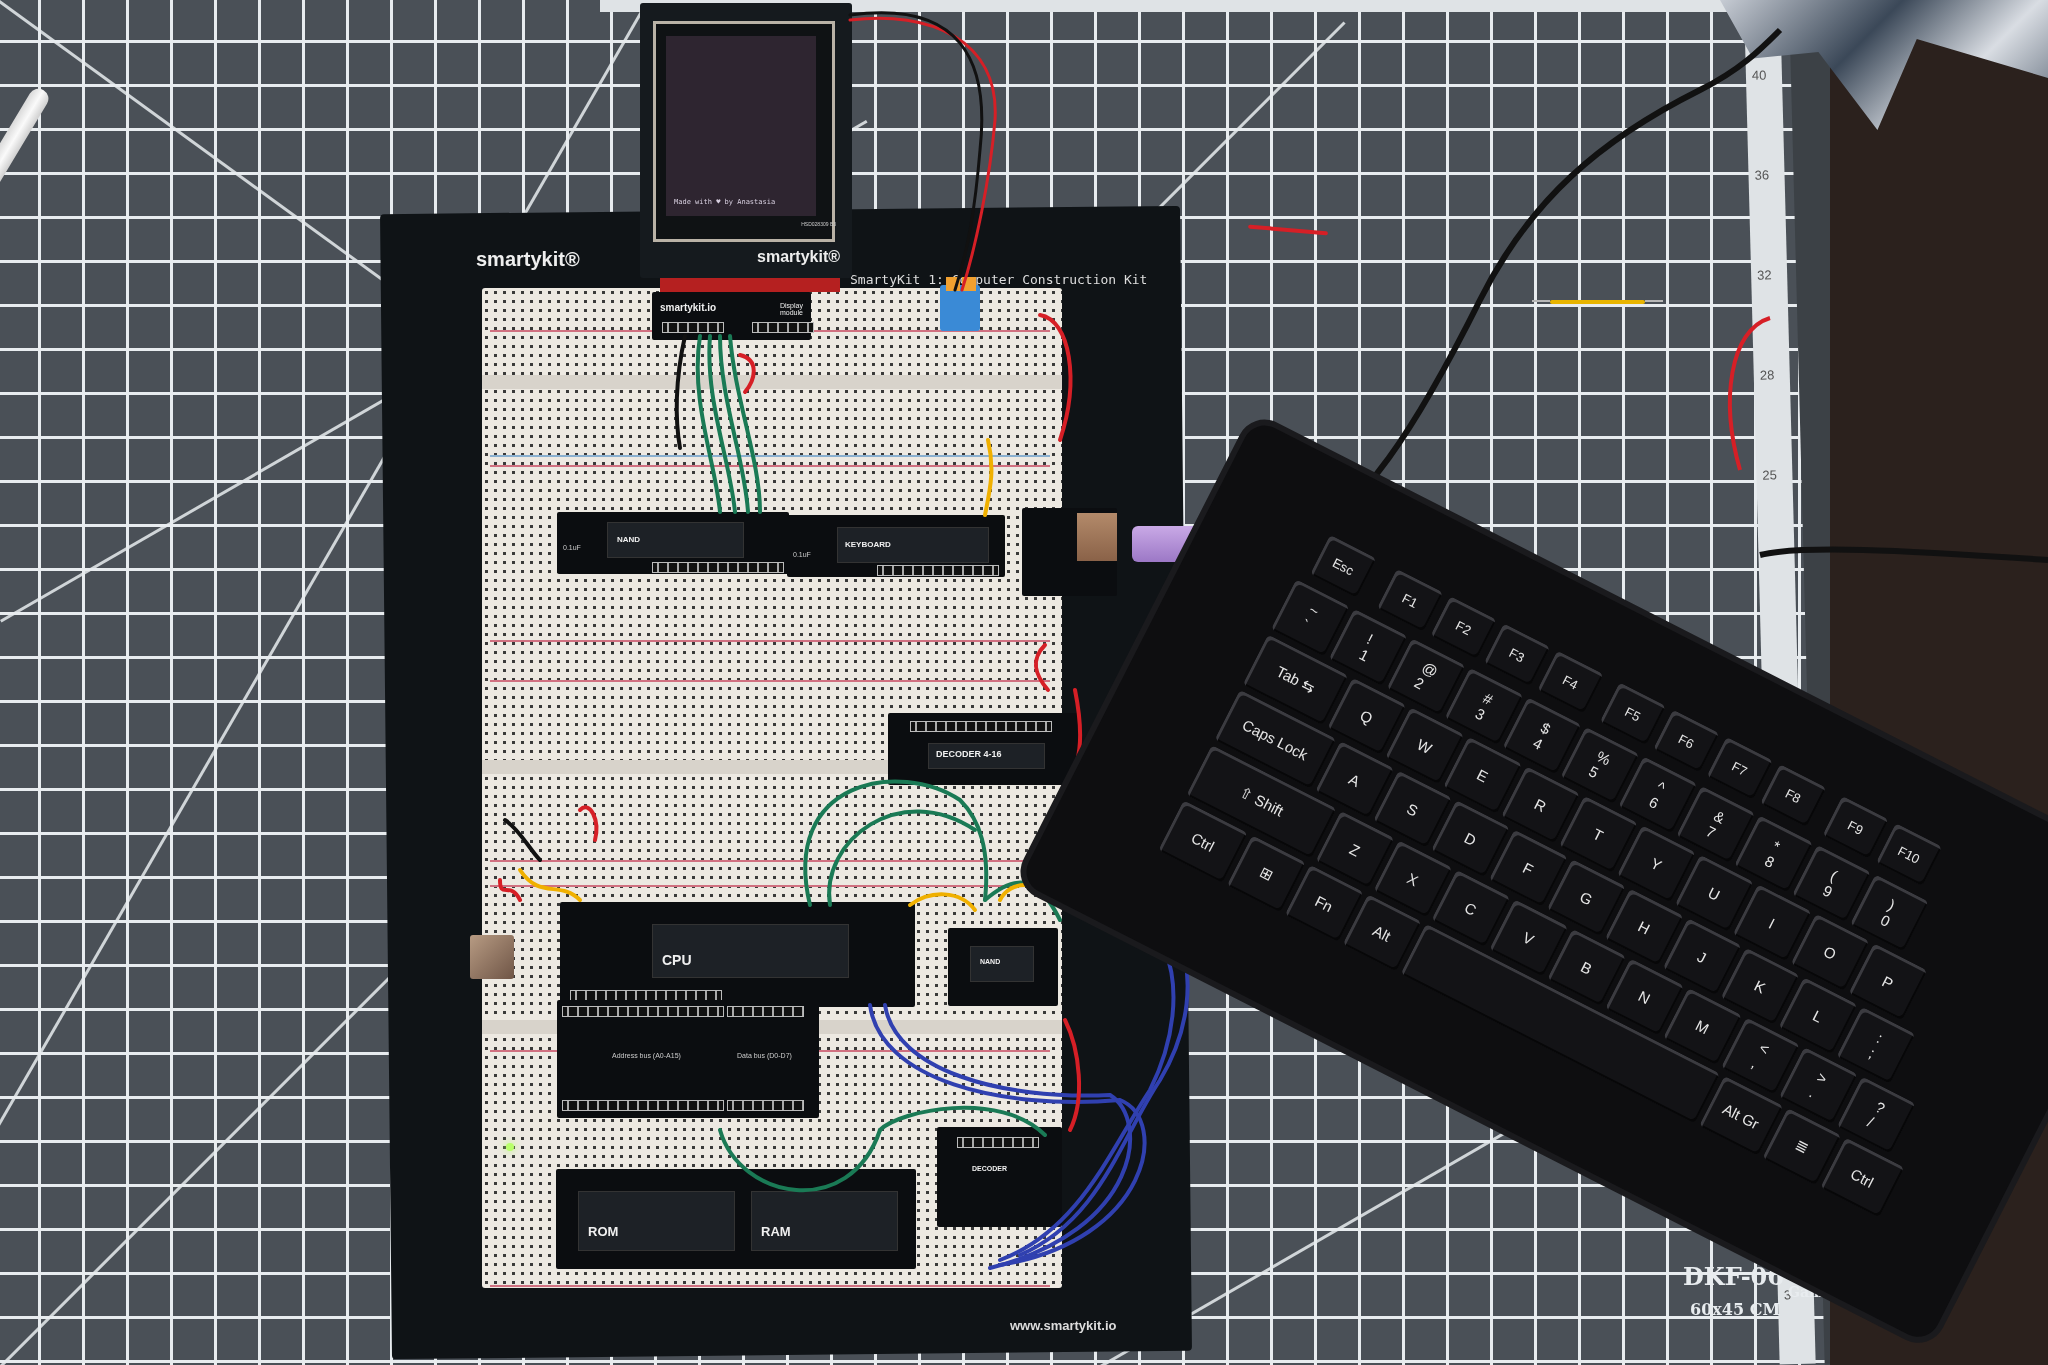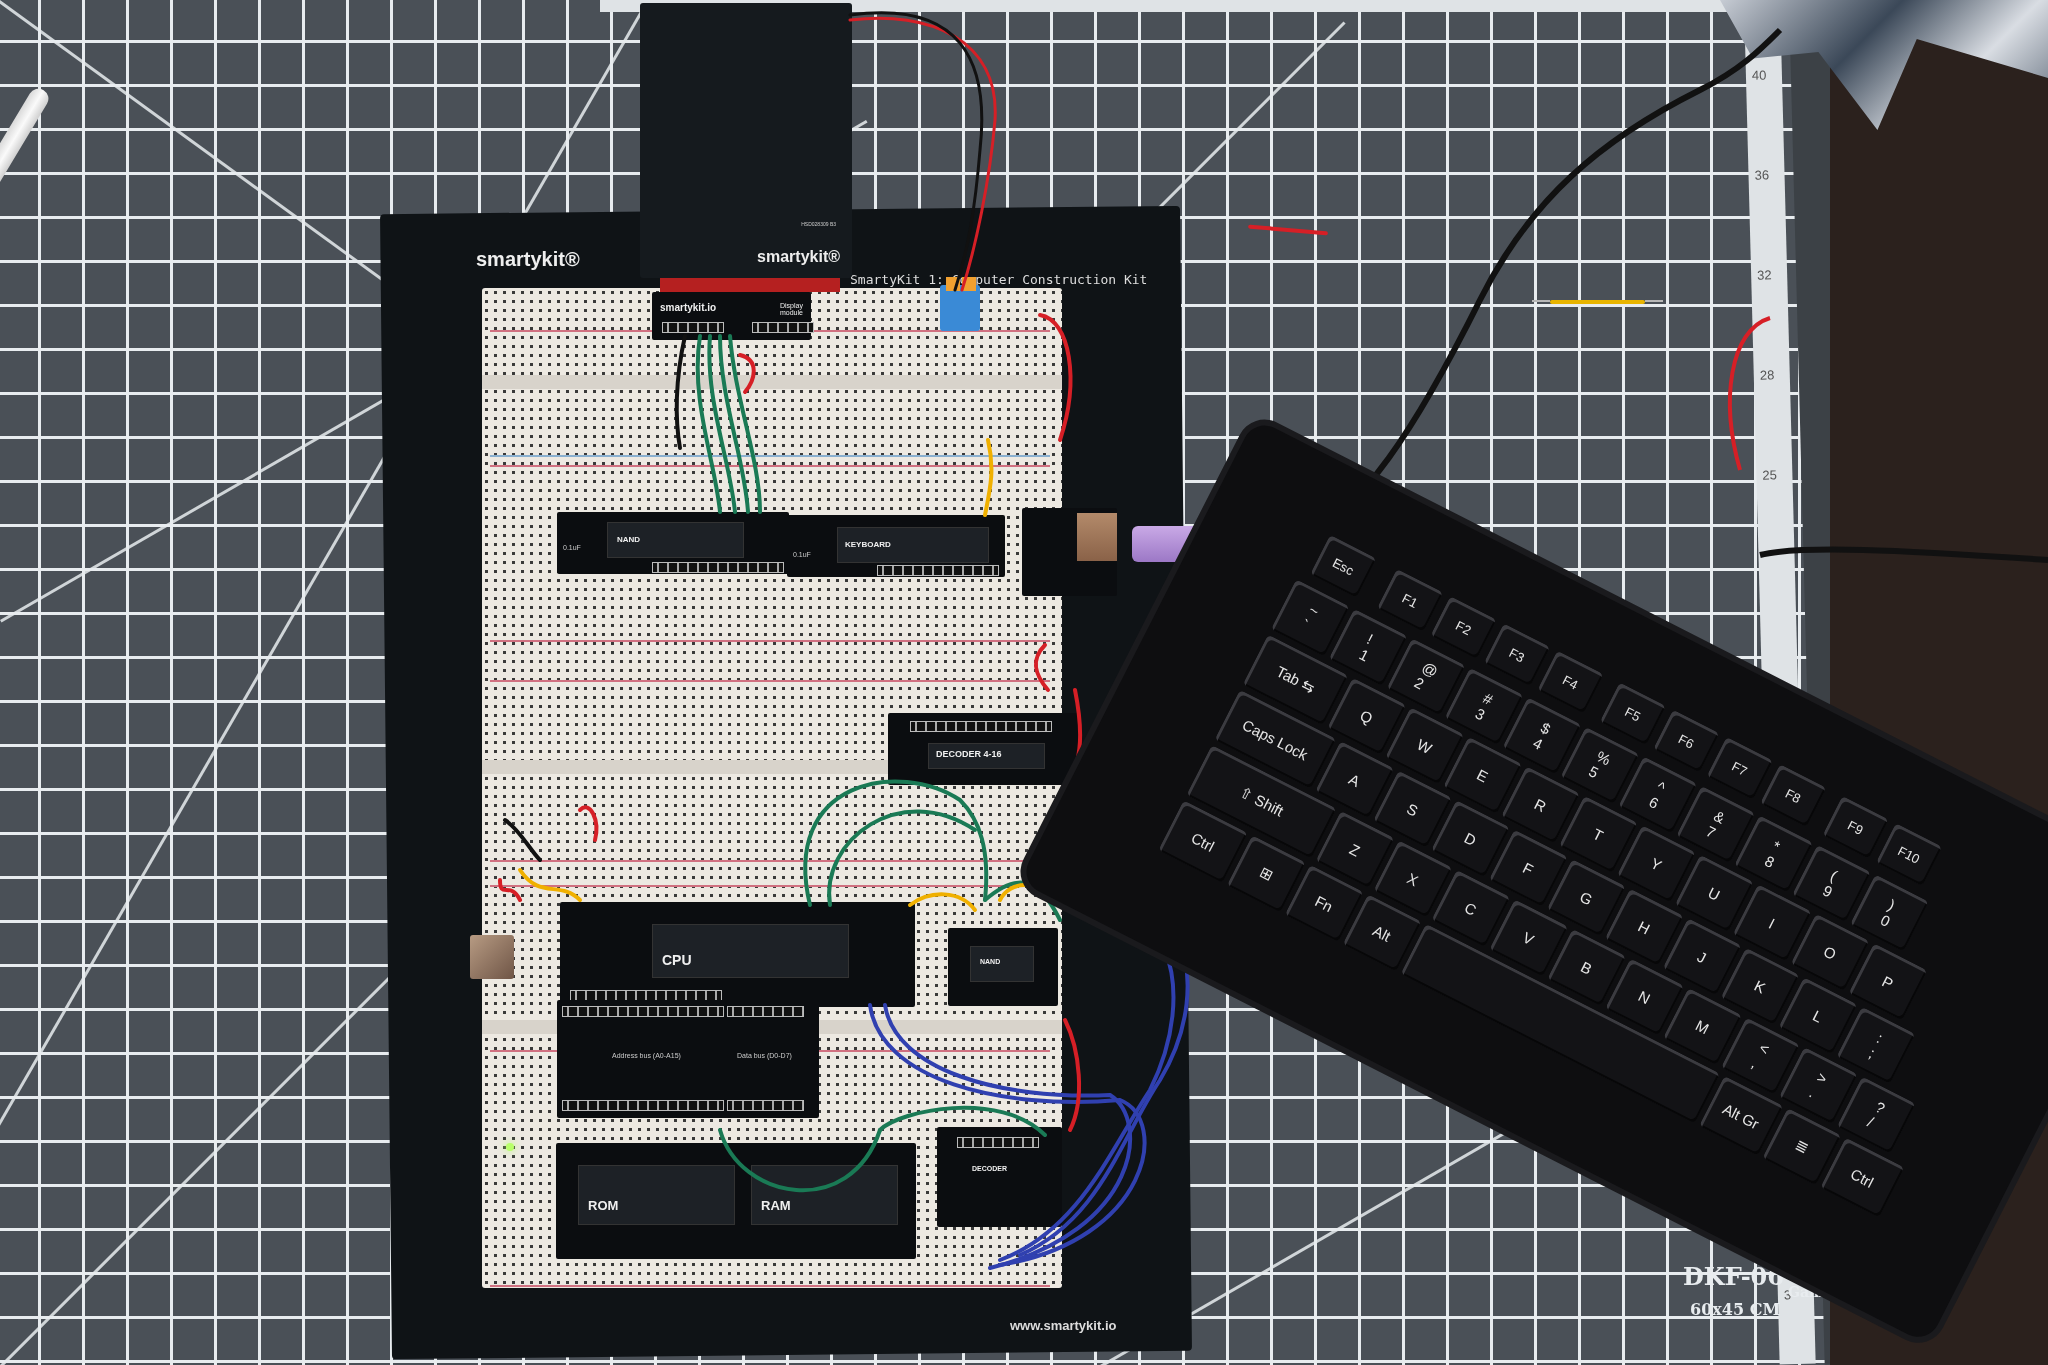--- a/index.html
+++ b/index.html
@@ -103,20 +103,25 @@
 <div class="rail" style="left:490px;top:680px;width:560px;background:#d07080;"></div>
 <div class="rail" style="left:490px;top:860px;width:560px;background:#d07080;"></div>
 <div class="rail" style="left:490px;top:885px;width:560px;background:#d07080;"></div>
 <div class="rail" style="left:490px;top:1050px;width:560px;background:#d07080;"></div>
 <div class="rail" style="left:490px;top:1285px;width:560px;background:#d07080;"></div>
 <div style="position:absolute;left:482px;top:375px;width:580px;height:14px;background:#d8d3cb;"></div>
 <div style="position:absolute;left:482px;top:760px;width:580px;height:14px;background:#d8d3cb;"></div>
 <div style="position:absolute;left:482px;top:1020px;width:580px;height:14px;background:#d8d3cb;"></div>
 
 <div class="disp">
+  <div class="disp-frame">
+    <div class="disp-screen">
+      <div class="disp-msg">Made with ♥ by Anastasia</div>
+    </div>
+  </div>
   <div class="disp-part">HSD028309 B3</div>
   <div class="disp-logo">smartykit®</div>
 </div>
 <div style="position:absolute;left:660px;top:278px;width:180px;height:14px;background:#b52020;"></div>
 <div class="module" style="left:652px;top:292px;width:159px;height:48px;">
   <span class="lbl" style="left:8px;top:10px;font-size:10px;">smartykit.io</span>
   <span class="lbl" style="left:128px;top:10px;font-size:7px;font-weight:normal;">Display module</span>
   <div class="header-pins" style="left:10px;top:30px;width:60px;"></div>
   <div class="header-pins" style="left:100px;top:30px;width:60px;"></div>
 </div>
@@ -164,21 +169,21 @@
 
 <div class="module" style="left:557px;top:1000px;width:262px;height:118px;">
   <div class="header-pins" style="left:5px;top:6px;width:160px;"></div>
   <div class="header-pins" style="left:170px;top:6px;width:75px;"></div>
   <span class="small" style="left:55px;top:52px;font-size:7px;">Address bus (A0-A15)</span>
   <span class="small" style="left:180px;top:52px;font-size:7px;">Data bus (D0-D7)</span>
   <div class="header-pins" style="left:5px;top:100px;width:160px;"></div>
   <div class="header-pins" style="left:170px;top:100px;width:75px;"></div>
 </div>
 
-<div class="module" style="left:556px;top:1143px;width:360px;height:116px;">
+<div class="module" style="left:556px;top:1169px;width:360px;height:100px;">
   <div class="chip" style="left:22px;top:22px;width:155px;height:58px;"></div>
   <span class="lbl" style="left:32px;top:55px;font-size:13px;">ROM</span>
   <div class="chip" style="left:195px;top:22px;width:145px;height:58px;"></div>
   <span class="lbl" style="left:205px;top:55px;font-size:13px;">RAM</span>
 </div>
 
 <div class="module" style="left:937px;top:1127px;width:125px;height:100px;">
   <div class="header-pins" style="left:20px;top:10px;width:80px;"></div>
   <span class="lbl" style="left:35px;top:38px;font-size:7px;">DECODER</span>
 </div>

